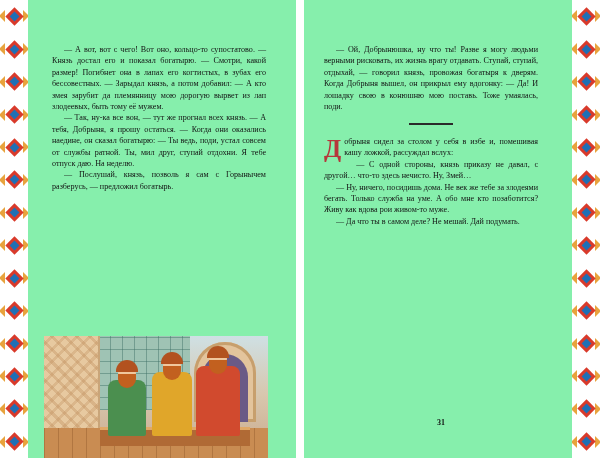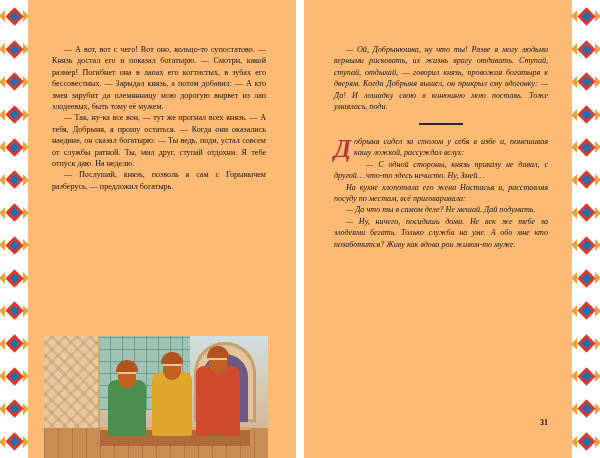--- a/index.html
+++ b/index.html
@@ -10,21 +10,21 @@
     width: 600px;
     height: 458px;
     background: #ffffff;
     font-family: "Liberation Serif", serif;
     overflow: hidden;
   }
   .page {
     position: relative;
     width: 600px;
     height: 458px;
-    background: #fdba74;
+    background: #86efac;
   }
 
   
   .border-strip {
     position: absolute;
     top: 0;
     width: 28px;
     height: 458px;
     background: #ffffff;
     overflow: hidden;
@@ -88,21 +88,21 @@
   .col {
     position: absolute;
     top: 44px;
     width: 214px;
     font-size: 8.1px;
     line-height: 11.4px;
     text-align: justify;
     color: #121212;
   }
   .col.left { left: 52px; }
-  .col.right { left: 334px; font-style: italic; }
+  .col.right { left: 324px; }
 
   .col p {
     margin: 0;
     text-indent: 12px;
   }
 
   
   .dropcap-para {
     margin-top: 0;
     text-indent: 0 !important;
@@ -238,21 +238,21 @@
   .fig-b .body { background: #e0a62a; height: 64px; width: 40px; }
   .fig-c { left: 152px; width: 44px; height: 86px; }
   .fig-c .body { background: #d14a2e; height: 70px; width: 44px; }
 
   
   .page-number {
     position: absolute;
     left: 334px;
     top: 418px;
     width: 214px;
-    text-align: right;
+    text-align: center;
     font-size: 8px;
     font-weight: bold;
     color: #111;
   }
 </style>
 </head>
 <body>
 
 <div class="page">
 
@@ -438,23 +438,22 @@
   </div>
 
   <div class="col right">
     <p>— Ой, Добрынюшка, ну что ты! Разве я могу людьми верными рисковать, их жизнь врагу отдавать. Ступай, ступай, отдыхай, — говорил князь, провожая богатыря к дверям. Когда Добрыня вышел, он прикрыл ему вдогонку: — Да! И лошадку свою в конюшню мою поставь. Тоже умаялась, поди.</p>
 
     <div class="divider"></div>
 
     <p class="dropcap-para"><span class="dropcap">Д</span><span>обрыня сидел за столом у себя в избе и, помешивая кашу ложкой, рассуждал вслух:</span></p>
 
     <p>— С одной стороны, князь приказу не давал, с другой… что-то здесь нечисто. Ну, Змей…</p>
-    <p>На кухне хлопотала его жена Настасья и, расставляя посуду по местам, всё приговаривала:</p>
+    <p>— Ну, ничего, посидишь дома. Не век же тебе за злодеями бегать. Только служба на уме. А обо мне кто позаботится? Живу как вдова рои живом-то муже.</p>
     <p>— Да что ты в самом деле? Не мешай. Дай подумать.</p>
-    <p>— Ну, ничего, посидишь дома. Не век же тебе за злодеями бегать. Только служба на уме. А обо мне кто позаботится? Живу как вдова рои живом-то муже.</p>
   </div>
 
   <div class="illustration">
     <div class="ill-sky"></div>
     <div class="ill-tiles"></div>
     <div class="ill-arch">
       <div class="ill-arch-inner"></div>
     </div>
     <div class="ill-wall-left">
       <div class="ill-wall-pattern"></div>

